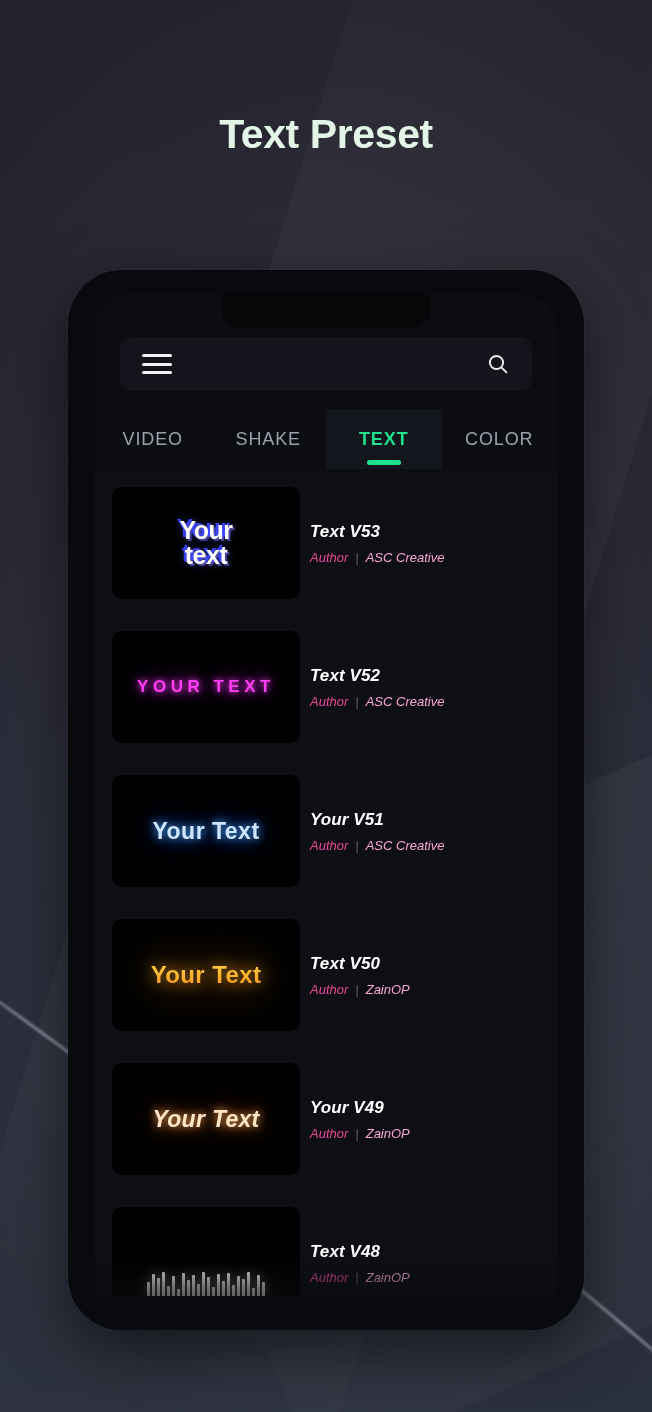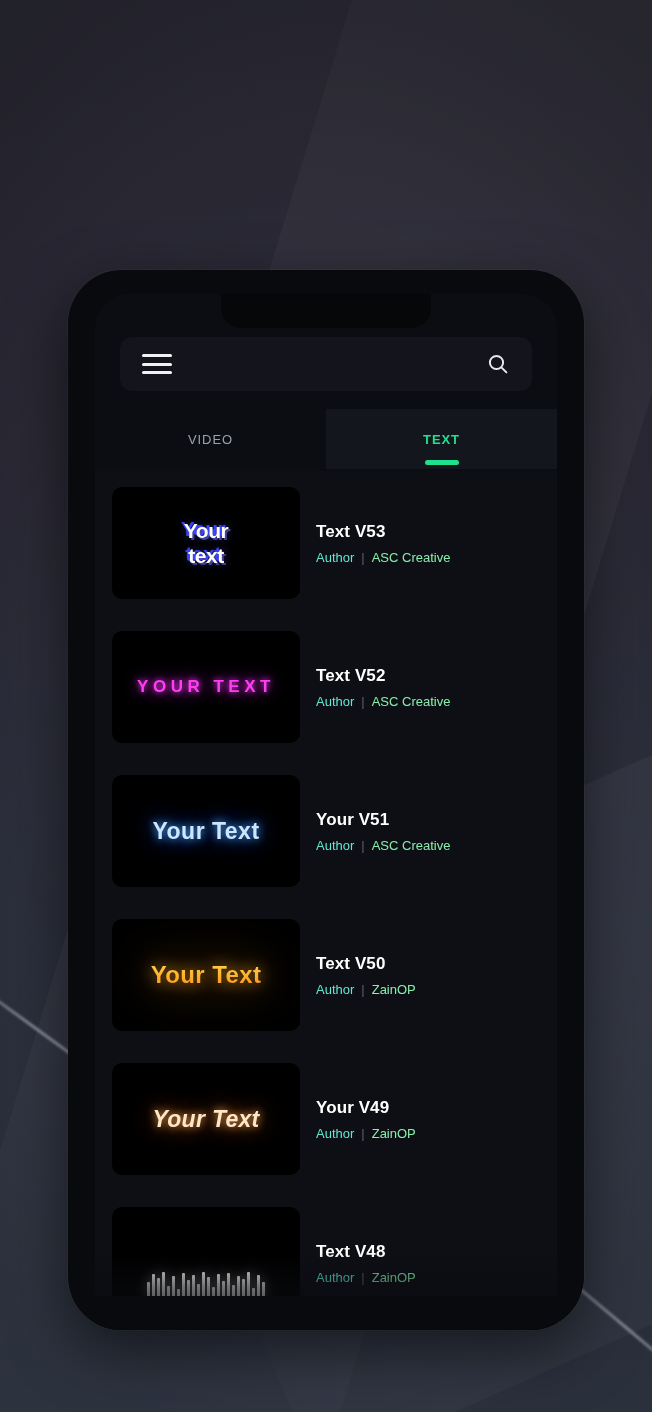--- a/index.html
+++ b/index.html
@@ -110,21 +110,21 @@
     background:#0b0d13;
   }
   .tab {
     flex:1;
     display:flex; flex-direction:column;
     align-items:center; justify-content:center;
     position:relative;
     cursor:pointer;
   }
   .tab .tab-label {
-    font-size:13px;
+    font-size:18px;
     letter-spacing:0.9px;
     color:#9aa2ab;
     font-weight:normal;
   }
   .tab.active { background:#14161d; }
   .tab.active .tab-label { color:#1fe08c; font-weight:bold; }
   .tab .tab-underline {
     position:absolute; bottom:4px;
     width:34px; height:5px;
     border-radius:3px;
@@ -148,34 +148,34 @@
   .thumb {
     width:188px; height:112px;
     border-radius:10px;
     background:#000;
     flex-shrink:0;
     display:flex; align-items:center; justify-content:center;
     overflow:hidden;
     position:relative;
   }
   .thumb-text { position:relative; z-index:2; white-space:nowrap; }
-  .preset-meta { margin-left:16px; }
+  .preset-meta { margin-left:10px;font-style:italic; }
   .preset-title {
     font-size:17px; font-weight:bold; color:#ffffff;
     margin-bottom:8px;
     letter-spacing:0.1px;
   }
   .preset-sub { font-size:13px; display:flex; align-items:center; gap:7px; }
-  .preset-sub .author-label { color:#5eead4; }
+  .preset-sub .author-label { color:#ec4899; }
   .preset-sub .sep { color:#5c6168; }
-  .preset-sub .author-name { color:#86efac; }
+  .preset-sub .author-name { color:#f9a8d4; }
 
   
   .art-glitch {
-    color:#ffffff; font-size:21px; font-weight:bold; line-height:25px;
+    color:#ffffff; font-size:25px; font-weight:bold; line-height:25px;
     text-align:center;
     text-shadow:-3px -2px 0 rgba(60,70,255,0.95), 2px 2px 0 rgba(120,110,255,0.55), 0 0 10px rgba(90,100,255,0.6);
     letter-spacing:-0.5px;
   }
   .art-magenta {
     color:#ff3df5; font-size:17px; font-weight:bold; letter-spacing:4.5px;
     text-shadow:0 0 6px #ff3df5, 0 0 16px rgba(214,40,230,0.85), 0 0 30px rgba(170,20,200,0.6);
   }
   .art-blue {
     color:#cfe6ff; font-size:23px; font-weight:bold; letter-spacing:0.5px;
@@ -214,20 +214,21 @@
 
 <div id="bg-layer">
   <div class="bg-wedge-right"></div>
   <div class="bg-wedge-bottom"></div>
   <div class="bg-streak s-left"></div>
   <div class="bg-streak s-right"></div>
   <div class="bg-vignette"></div>
 </div>
 
 <div id="headline">
+  <div>Text Preset</div>
 </div>
 
 <div id="phone">
   <div id="phone-screen">
 
     <div id="phone-notch"></div>
 
     <div id="search-bar">
       <div id="menu-icon">
         <span></span>
@@ -238,22 +239,30 @@
         <circle cx="10.5" cy="10.5" r="6.6"></circle>
         <line x1="15.6" y1="15.6" x2="20.4" y2="20.4"></line>
       </svg>
     </div>
 
     <div id="tab-bar">
       <div class="tab">
         <span class="tab-label">VIDEO</span>
         <span class="tab-underline"></span>
       </div>
+      <div class="tab">
+        <span class="tab-label">SHAKE</span>
+        <span class="tab-underline"></span>
+      </div>
       <div class="tab active">
         <span class="tab-label">TEXT</span>
+        <span class="tab-underline"></span>
+      </div>
+      <div class="tab">
+        <span class="tab-label">COLOR</span>
         <span class="tab-underline"></span>
       </div>
     </div>
 
     <div id="preset-list">
 
       <div class="preset-row">
         <div class="thumb">
           <div class="thumb-text art-glitch">Your<br>text</div>
         </div>

